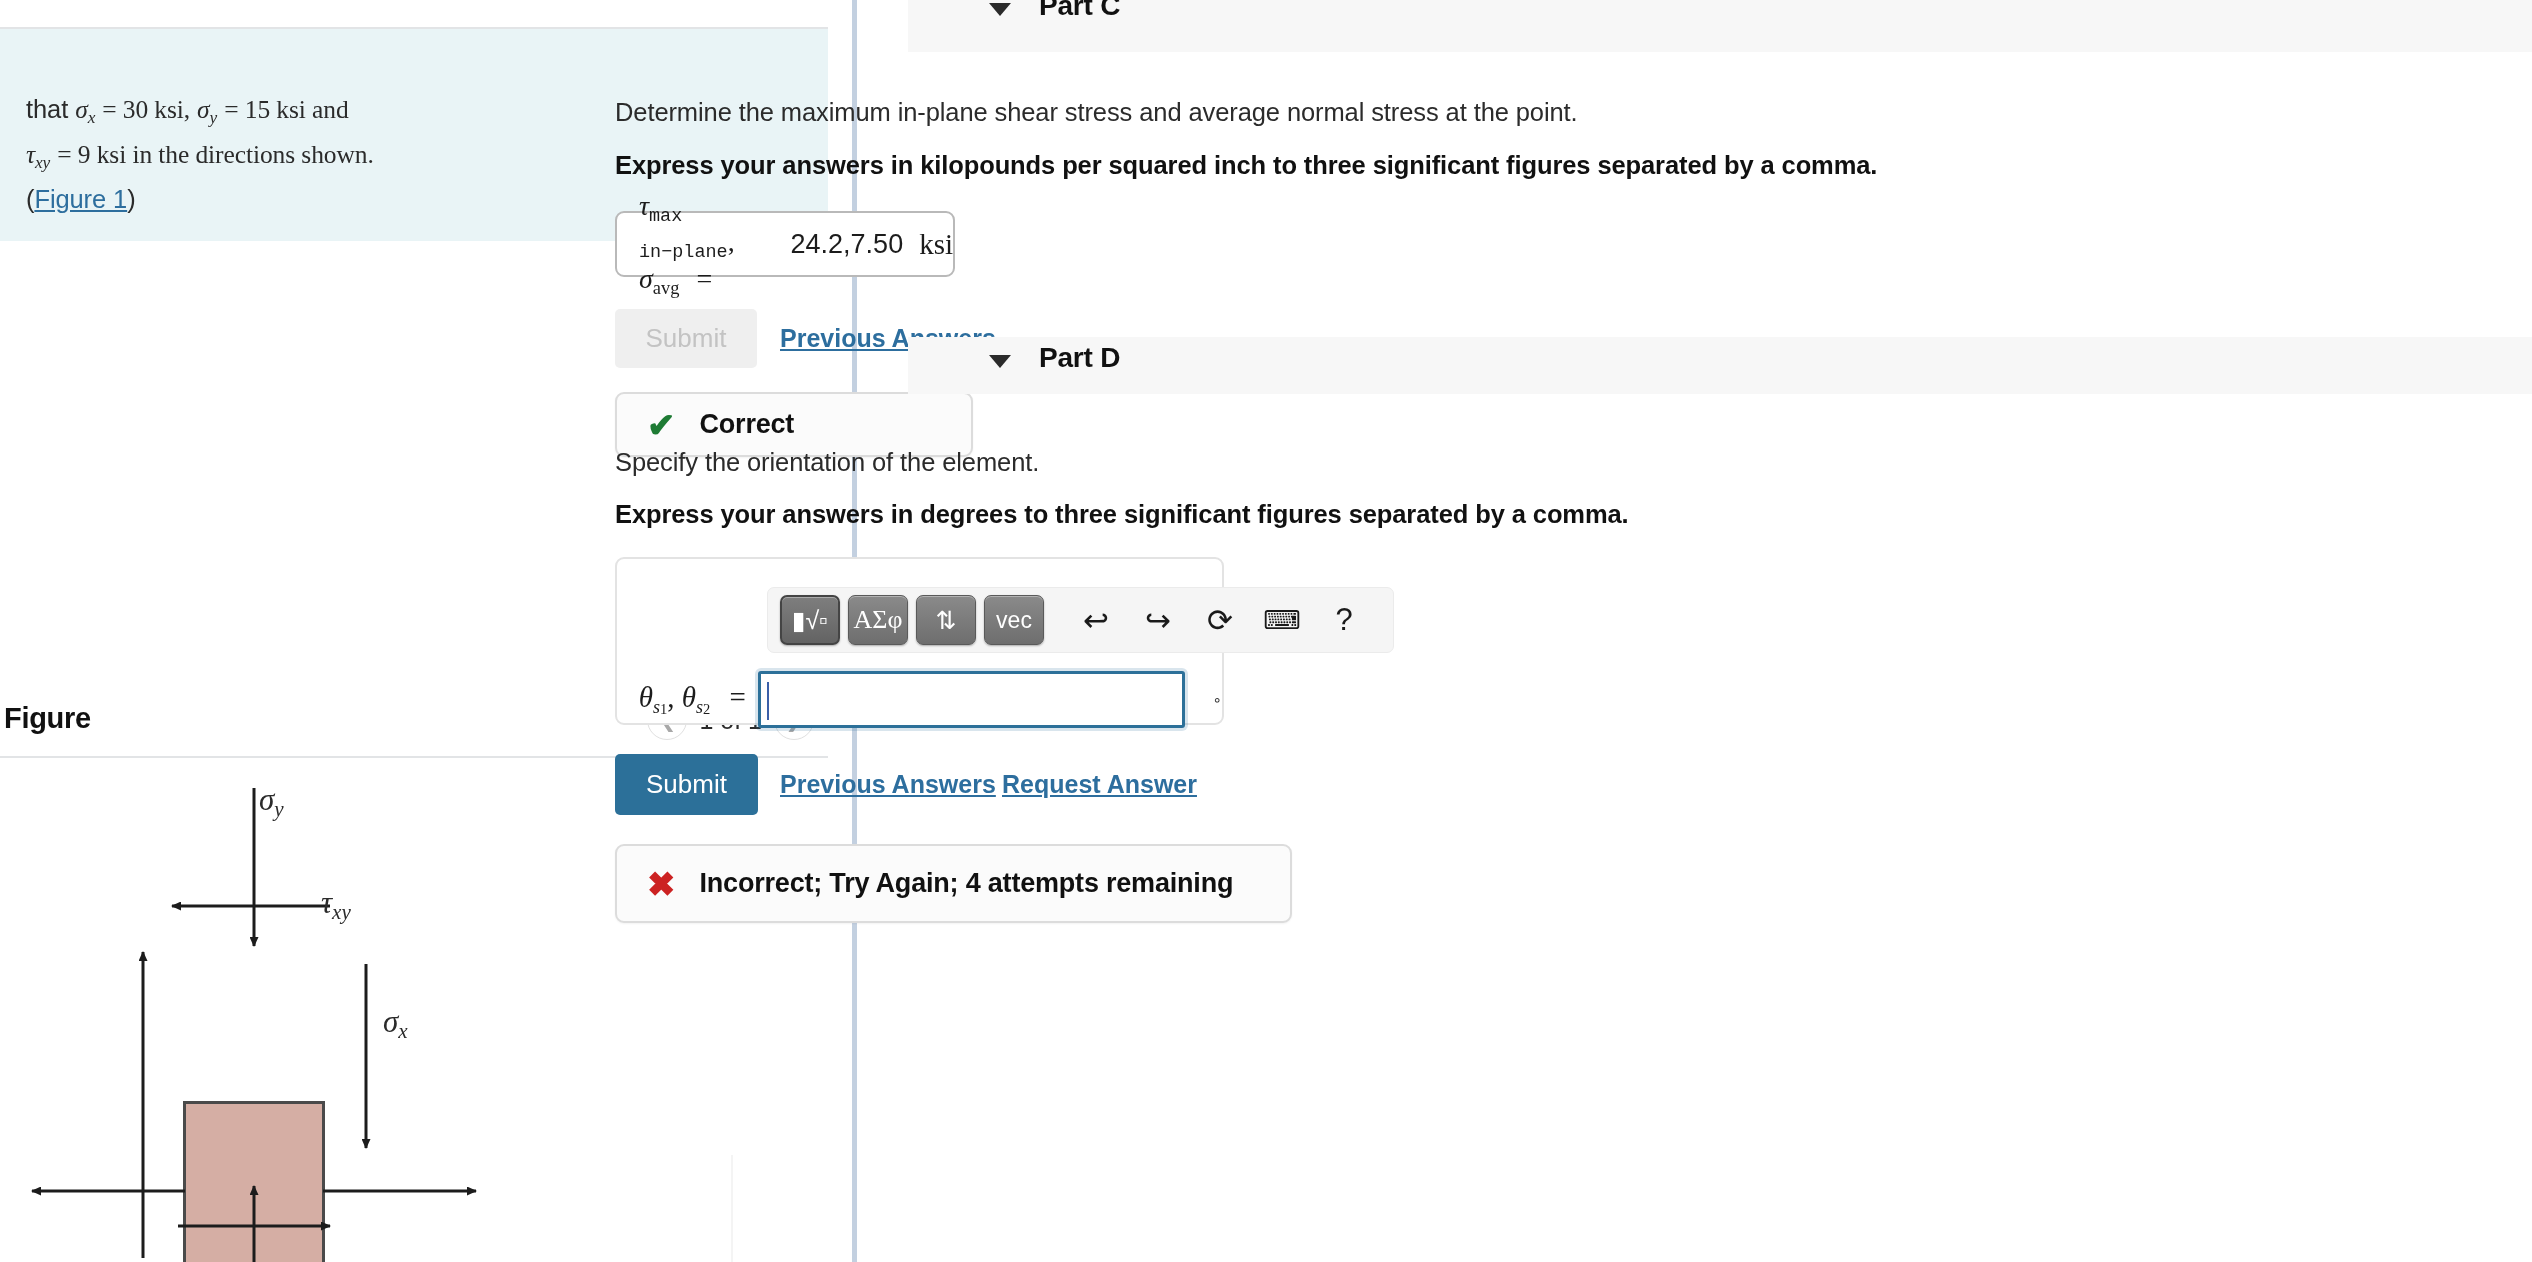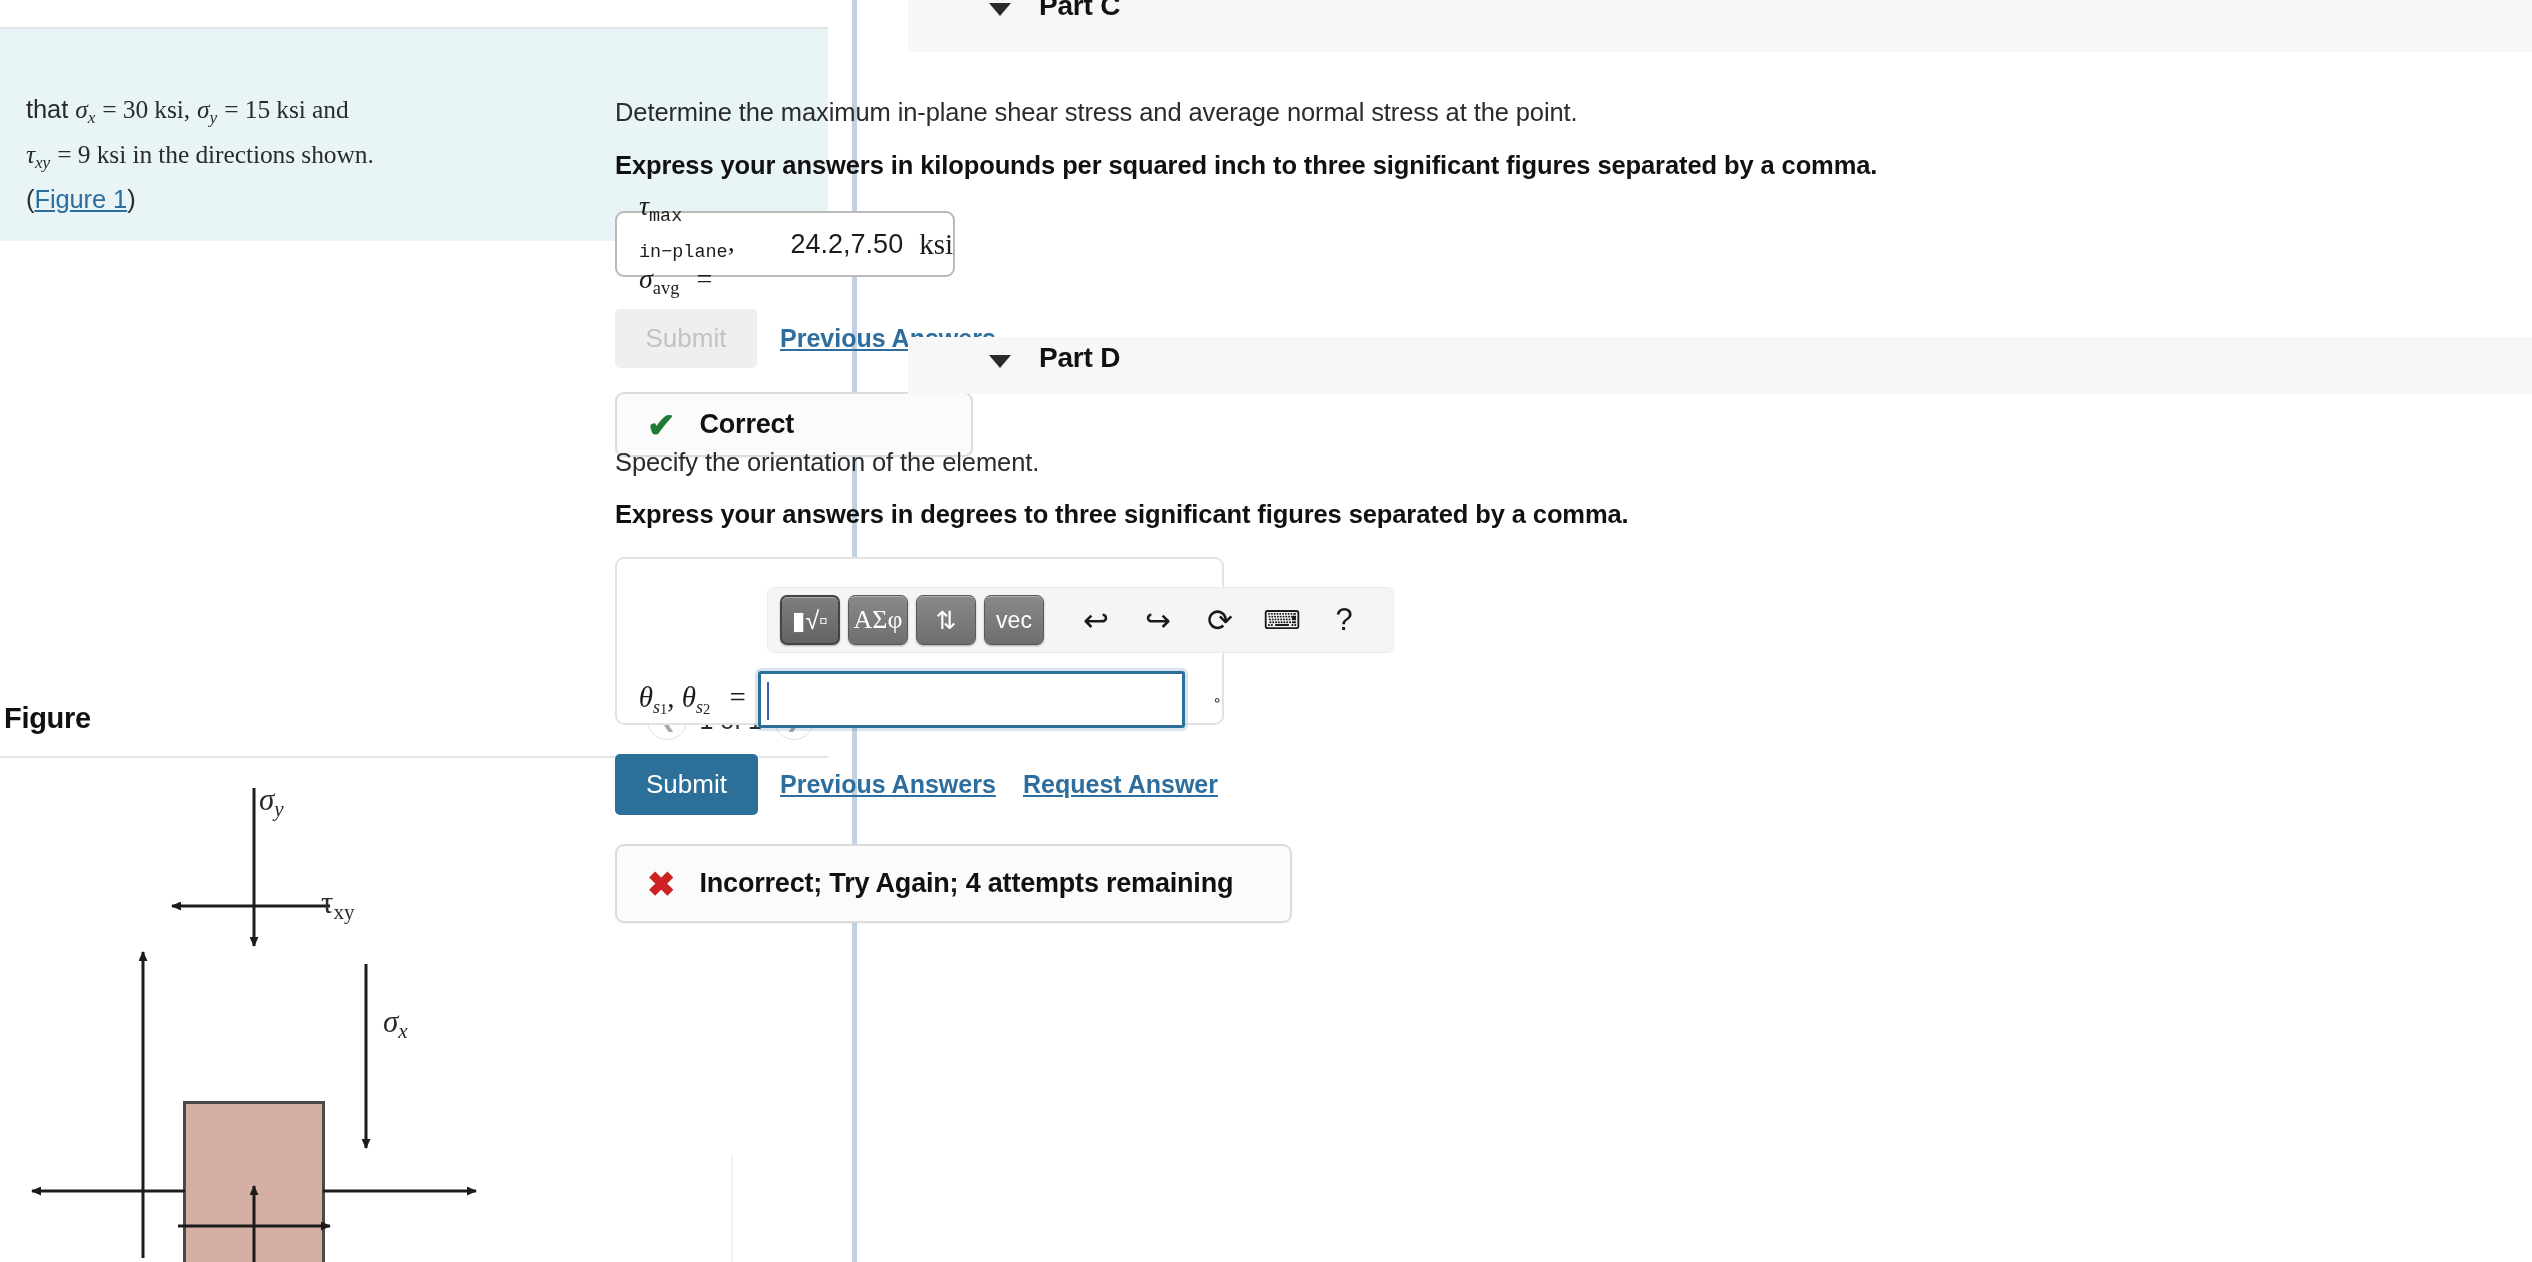--- a/index.html
+++ b/index.html
@@ -417,21 +417,21 @@
         <line x1="366" y1="206" x2="366" y2="390" stroke="#1c1c1c" stroke-width="3" marker-end="url(#ah)"></line>
 
         <line x1="254" y1="504" x2="254" y2="428" stroke="#1c1c1c" stroke-width="3" marker-end="url(#ah)"></line>
 
         <line x1="178" y1="468" x2="330" y2="468" stroke="#1c1c1c" stroke-width="3" marker-end="url(#ah)"></line>
       </svg>
 
       <div style="position:absolute; left:259px; top:24px; font-family:'Liberation Serif',serif; font-size:31px; font-style:italic;">
         <span>σ</span><span style="font-size:0.68em; vertical-align:-0.3em;">y</span>
       </div>
-      <div style="position:absolute; left:321px; top:127px; font-family:'Liberation Serif',serif; font-size:31px; ">
+      <div style="position:absolute; left:321px; top:127px; font-family:'Liberation Serif',serif; font-size:31px; font-style:italic;">
         <span>τ</span><span style="font-size:0.68em; vertical-align:-0.3em;">xy</span>
       </div>
       <div style="position:absolute; left:383px; top:246px; font-family:'Liberation Serif',serif; font-size:31px; font-style:italic;">
         <span>σ</span><span style="font-size:0.68em; vertical-align:-0.3em;">x</span>
       </div>
     </div>
 
     <div class="scroll-hint"></div>
   </div>
 
@@ -513,21 +513,21 @@
         <div class="math-input">
           <div class="caret-bar"></div>
           <span></span>
         </div>
         <div class="deg-mark">∘</div>
       </div>
     </div>
 
     <button class="btn-submit" style="left:-242px; top:754px; width:143px; height:61px;">Submit</button>
     <div class="link-action" style="left:-77px; top:770px;">Previous Answers</div>
-    <div class="link-action" style="left:166px; top:770px;">Request Answer</div>
+    <div class="link-action" style="left:145px; top:770px;">Request Answer</div>
 
     <div class="feedback" style="left:-242px; top:844px; width:677px; height:79px;">
       <span class="fb-icon fb-incorrect">✖</span>
       <span class="fb-text">Incorrect; Try Again; 4 attempts remaining</span>
     </div>
 
   </div>
 </div>
 
 </body></html>

